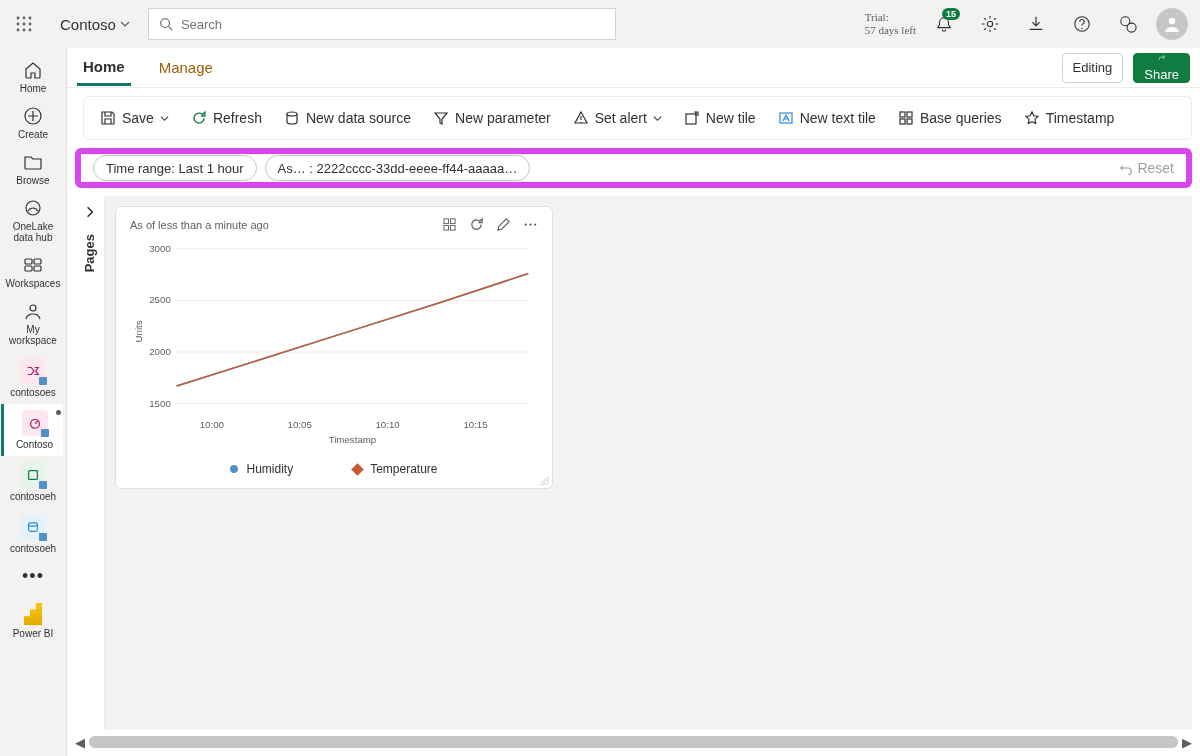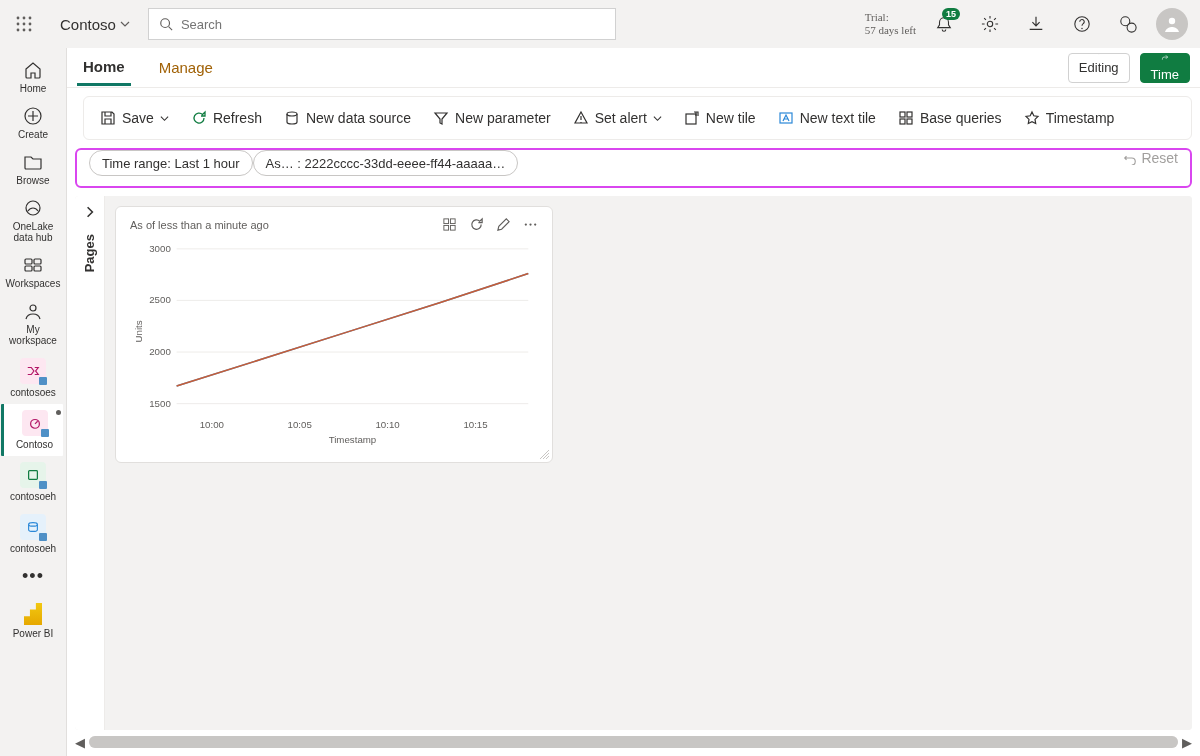--- a/index.html
+++ b/index.html
@@ -35,21 +35,21 @@
   .tab.active { color: #323130; font-weight: 600; border-bottom: 3px solid #117865; margin-bottom: -1px; }
   .tab-right { margin-left: auto; display: flex; align-items: center; gap: 10px; }
   .btn { display: inline-flex; align-items: center; gap: 6px; height: 30px; padding: 0 10px; border: 1px solid #d1d1d1; border-radius: 4px; background: #fff; font-size: 13px; cursor: pointer; flex-direction: column; }
   .btn.primary { background: #107c41; color: #fff; border-color: #107c41; }
 
   
   .cmdbar { display: flex; align-items: center; gap: 14px; height: 44px; padding: 0 12px; border: 1px solid #edebe9; border-radius: 6px; margin: 8px 8px 0 16px; background: #fff; }
   .cmd { display: inline-flex; align-items: center; gap: 6px; font-size: 14px; cursor: pointer; padding: 4px 4px; }
 
   
-  .filters { display: flex; align-items: flex-start; gap: 0; height: 40px; padding: 0 12px; border: 2px solid #d946ef; border-radius: 6px; margin: 8px 8px 0 8px; background: #fff; }
+  .filters { display: flex; align-items: center; gap: 8px; height: 40px; padding: 0 12px; border: 6px solid #d946ef; border-radius: 6px; margin: 8px 8px 0 8px; background: #fff; }
   .pill { display: inline-flex; align-items: center; height: 26px; padding: 0 12px; border: 1px solid #c8c6c4; border-radius: 14px; font-size: 13px; cursor: pointer; }
   .reset { margin-left: auto; color: #a19f9d; display: flex; align-items: center; gap: 4px; font-size: 14px; }
 
   
   .canvas-wrap { flex: 1; display: flex; background: #f3f2f1; margin: 8px 8px 0 8px; border-radius: 4px; overflow: hidden; position: relative; }
   .pages-collapsed { width: 30px; background: #fff; border-right: 1px solid #edebe9; display: flex; flex-direction: column; align-items: center; padding-top: 4px; gap: 10px; }
   .pages-chevron { width: 24px; height: 24px; display: flex; align-items: center; justify-content: center; cursor: pointer; }
   .pages-label { writing-mode: vertical-rl; transform: rotate(180deg); font-size: 13px; font-weight: 600; }
 
   .dashboard-canvas { flex: 1; position: relative; padding: 10px; background: #f3f2f1; overflow: hidden; }
@@ -259,21 +259,21 @@
             </svg>
           <span>Editing</span>
           <svg width="9" height="9" viewBox="0 0 10 10">
               <path d="M1 3l4 4 4-4" fill="none" stroke="#323130" stroke-width="1.2"></path>
             </svg>
         </div>
         <div class="btn primary">
           <svg width="14" height="14" viewBox="0 0 16 16">
               <path d="M10 3l4 4-4 4M14 7H6a4 4 0 00-4 4v2" fill="none" stroke="#fff" stroke-width="1.4"></path>
             </svg>
-          <span>Time</span>
+          <span>Share</span>
         </div>
       </div>
     </div>
 
     <div class="cmdbar">
       <div class="cmd">
         <svg width="16" height="16" viewBox="0 0 16 16">
             <path d="M2 2h10l2 2v10H2z M5 2v4h6V2 M5 14v-5h6v5" fill="none" stroke="#323130" stroke-width="1.2"></path>
           </svg>
         <span>Save</span>
@@ -410,20 +410,30 @@
                 <text x="174.7" y="190" font-size="10" fill="#605e5c" text-anchor="middle">10:05</text>
                 <text x="265.2" y="190" font-size="10" fill="#605e5c" text-anchor="middle">10:10</text>
                 <text x="355.7" y="190" font-size="10" fill="#605e5c" text-anchor="middle">10:15</text>
                 <path d="M48 147.3125 L138.5 118.625 L229 89.9375 L319.5 61.249999999999986 L410 31.5 " fill="none" stroke="#4f90c6" stroke-width="1.6"></path>
                 <path d="M48 147.3125 L138.5 118.625 L229 89.9375 L319.5 61.249999999999986 L410 31.5 " fill="none" stroke="#c65d38" stroke-width="1.6"></path>
                 <text x="229" y="206" font-size="10" fill="#605e5c" text-anchor="middle">Timestamp</text>
                 <text x="12" y="91" font-size="10" fill="#605e5c" text-anchor="middle" transform="rotate(-90 12 91)">Units</text>
               </svg>
           </div>
 
+          <div class="legend">
+            <div class="legend-item">
+              <span class="leg-dot"></span>
+              <span>Humidity</span>
+            </div>
+            <div class="legend-item">
+              <span class="leg-diamond"></span>
+              <span>Temperature</span>
+            </div>
+          </div>
 
           <span class="tile-resize">
             <svg width="10" height="10" viewBox="0 0 10 10">
                 <path d="M9 3L3 9 M9 6L6 9 M9 0L0 9" stroke="#c8c6c4" stroke-width="1"></path>
               </svg>
           </span>
         </div>
       </div>
     </div>
 

